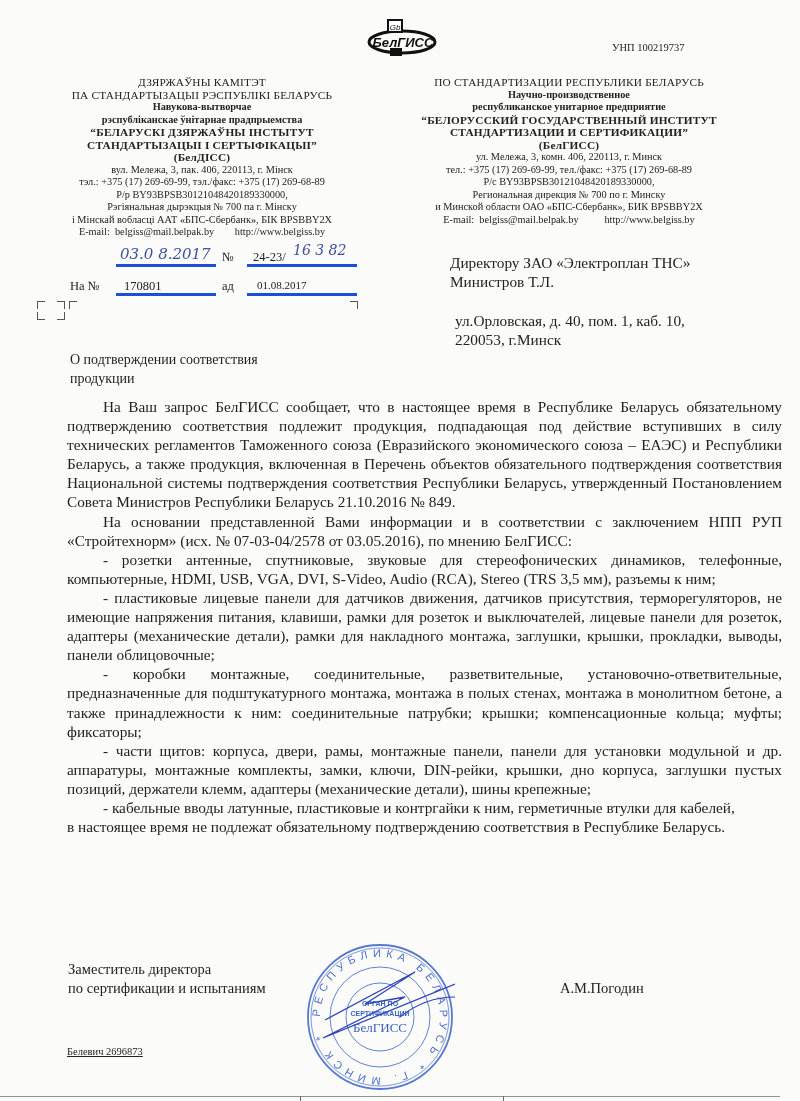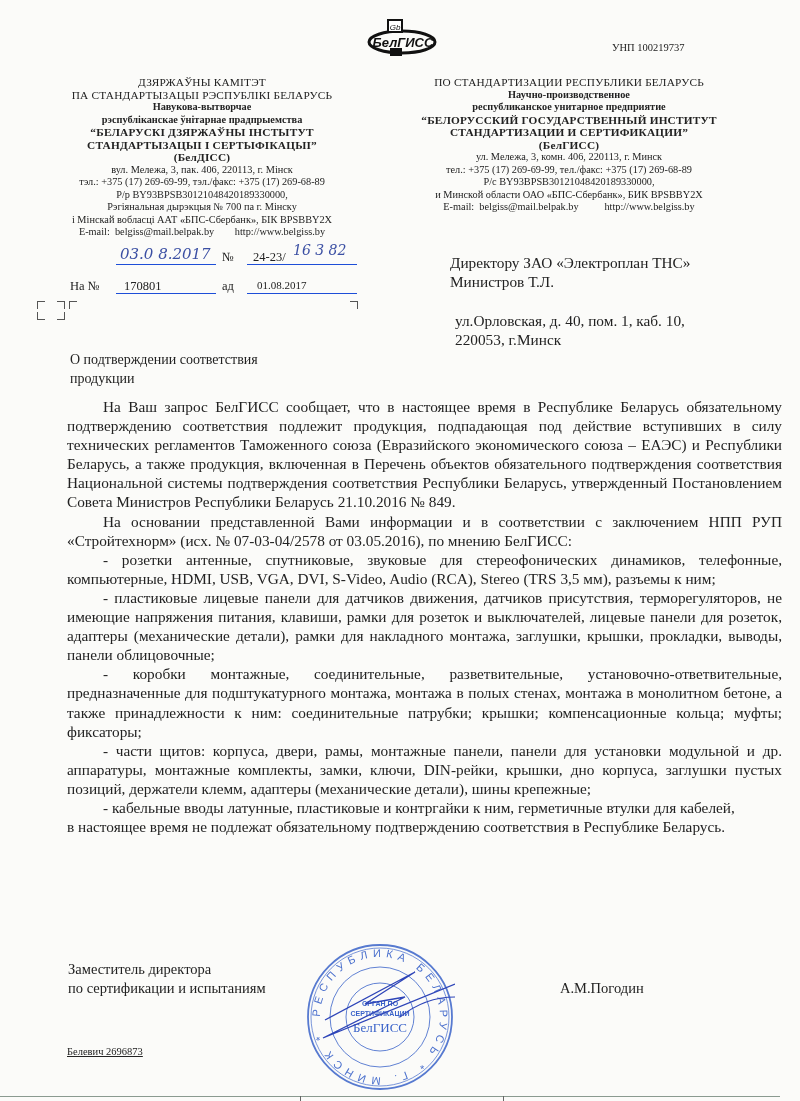--- a/index.html
+++ b/index.html
@@ -12,21 +12,21 @@
   .abs { position: absolute; }
   .hdr { text-align: center; font-size: 10.3px; line-height: 12.5px; }
   .hdr .b { font-weight: bold; }
   .hdr .big { font-size: 11.3px; letter-spacing: 0.2px; }
   #hdr-left { left: 58px; top: 76px; width: 288px; }
   #hdr-right { left: 418px; top: 76px; width: 302px; }
   #unp { left: 612px; top: 42px; font-size: 10.5px; }
   #logo { left: 366px; top: 18px; width: 72px; height: 40px; }
 
   .line-row { position: absolute; font-size: 12.5px; }
-  .uline { position: absolute; border-bottom: 1px solid #1d4ed8; height: 16px; }
+  .uline { position: absolute; border-bottom: 3px solid #1d4ed8; height: 16px; }
   .hand { font-family: "DejaVu Serif", serif; font-style: italic; color: #3b4fa3; font-size: 15px; }
 
   .corner { position: absolute; width: 7px; height: 7px; border-color: #555; border-style: solid; border-width: 0; }
 
   #recipient { left: 450px; top: 253px; font-size: 15.3px; line-height: 19px; }
   #address { left: 455px; top: 311px; font-size: 15.3px; line-height: 19px; }
   #subject { left: 70px; top: 350px; font-size: 14px; line-height: 19px; }
 
   #body { left: 67px; top: 397px; width: 715px; font-size: 15.3px; line-height: 19.1px; text-align: justify; }
   #body p { margin: 0; text-indent: 36px; }
@@ -73,20 +73,21 @@
 <div id="hdr-right" class="abs hdr">
   <div class="big">ПО СТАНДАРТИЗАЦИИ  РЕСПУБЛИКИ  БЕЛАРУСЬ</div>
   <div class="b">Научно-производственное</div>
   <div class="b">республиканское унитарное предприятие</div>
   <div class="b big">“БЕЛОРУССКИЙ  ГОСУДАРСТВЕННЫЙ  ИНСТИТУТ</div>
   <div class="b big">СТАНДАРТИЗАЦИИ  И  СЕРТИФИКАЦИИ”</div>
   <div class="b big">(БелГИСС)</div>
   <div>ул. Мележа, 3, комн. 406, 220113, г. Минск</div>
   <div>тел.: +375 (17) 269-69-99, тел./факс: +375 (17) 269-68-89</div>
   <div>Р/с BY93BPSB30121048420189330000,</div>
+  <div>Региональная дирекция № 700 по г. Минску</div>
   <div>и Минской области ОАО «БПС-Сбербанк», БИК BPSBBY2X</div>
   <div style="white-space:pre">E-mail:  belgiss@mail.belpak.by          http://www.belgiss.by</div>
 </div>
 
 <div>
   <div class="uline" style="left:116px;top:248px;width:100px;">
     <span class="hand" style="position:absolute;left:4px;top:-3px;">03.0 8.2017</span>
   </div>
   <span class="line-row" style="left:222px;top:250px;">№</span>
   <div class="uline" style="left:247px;top:248px;width:110px;">

